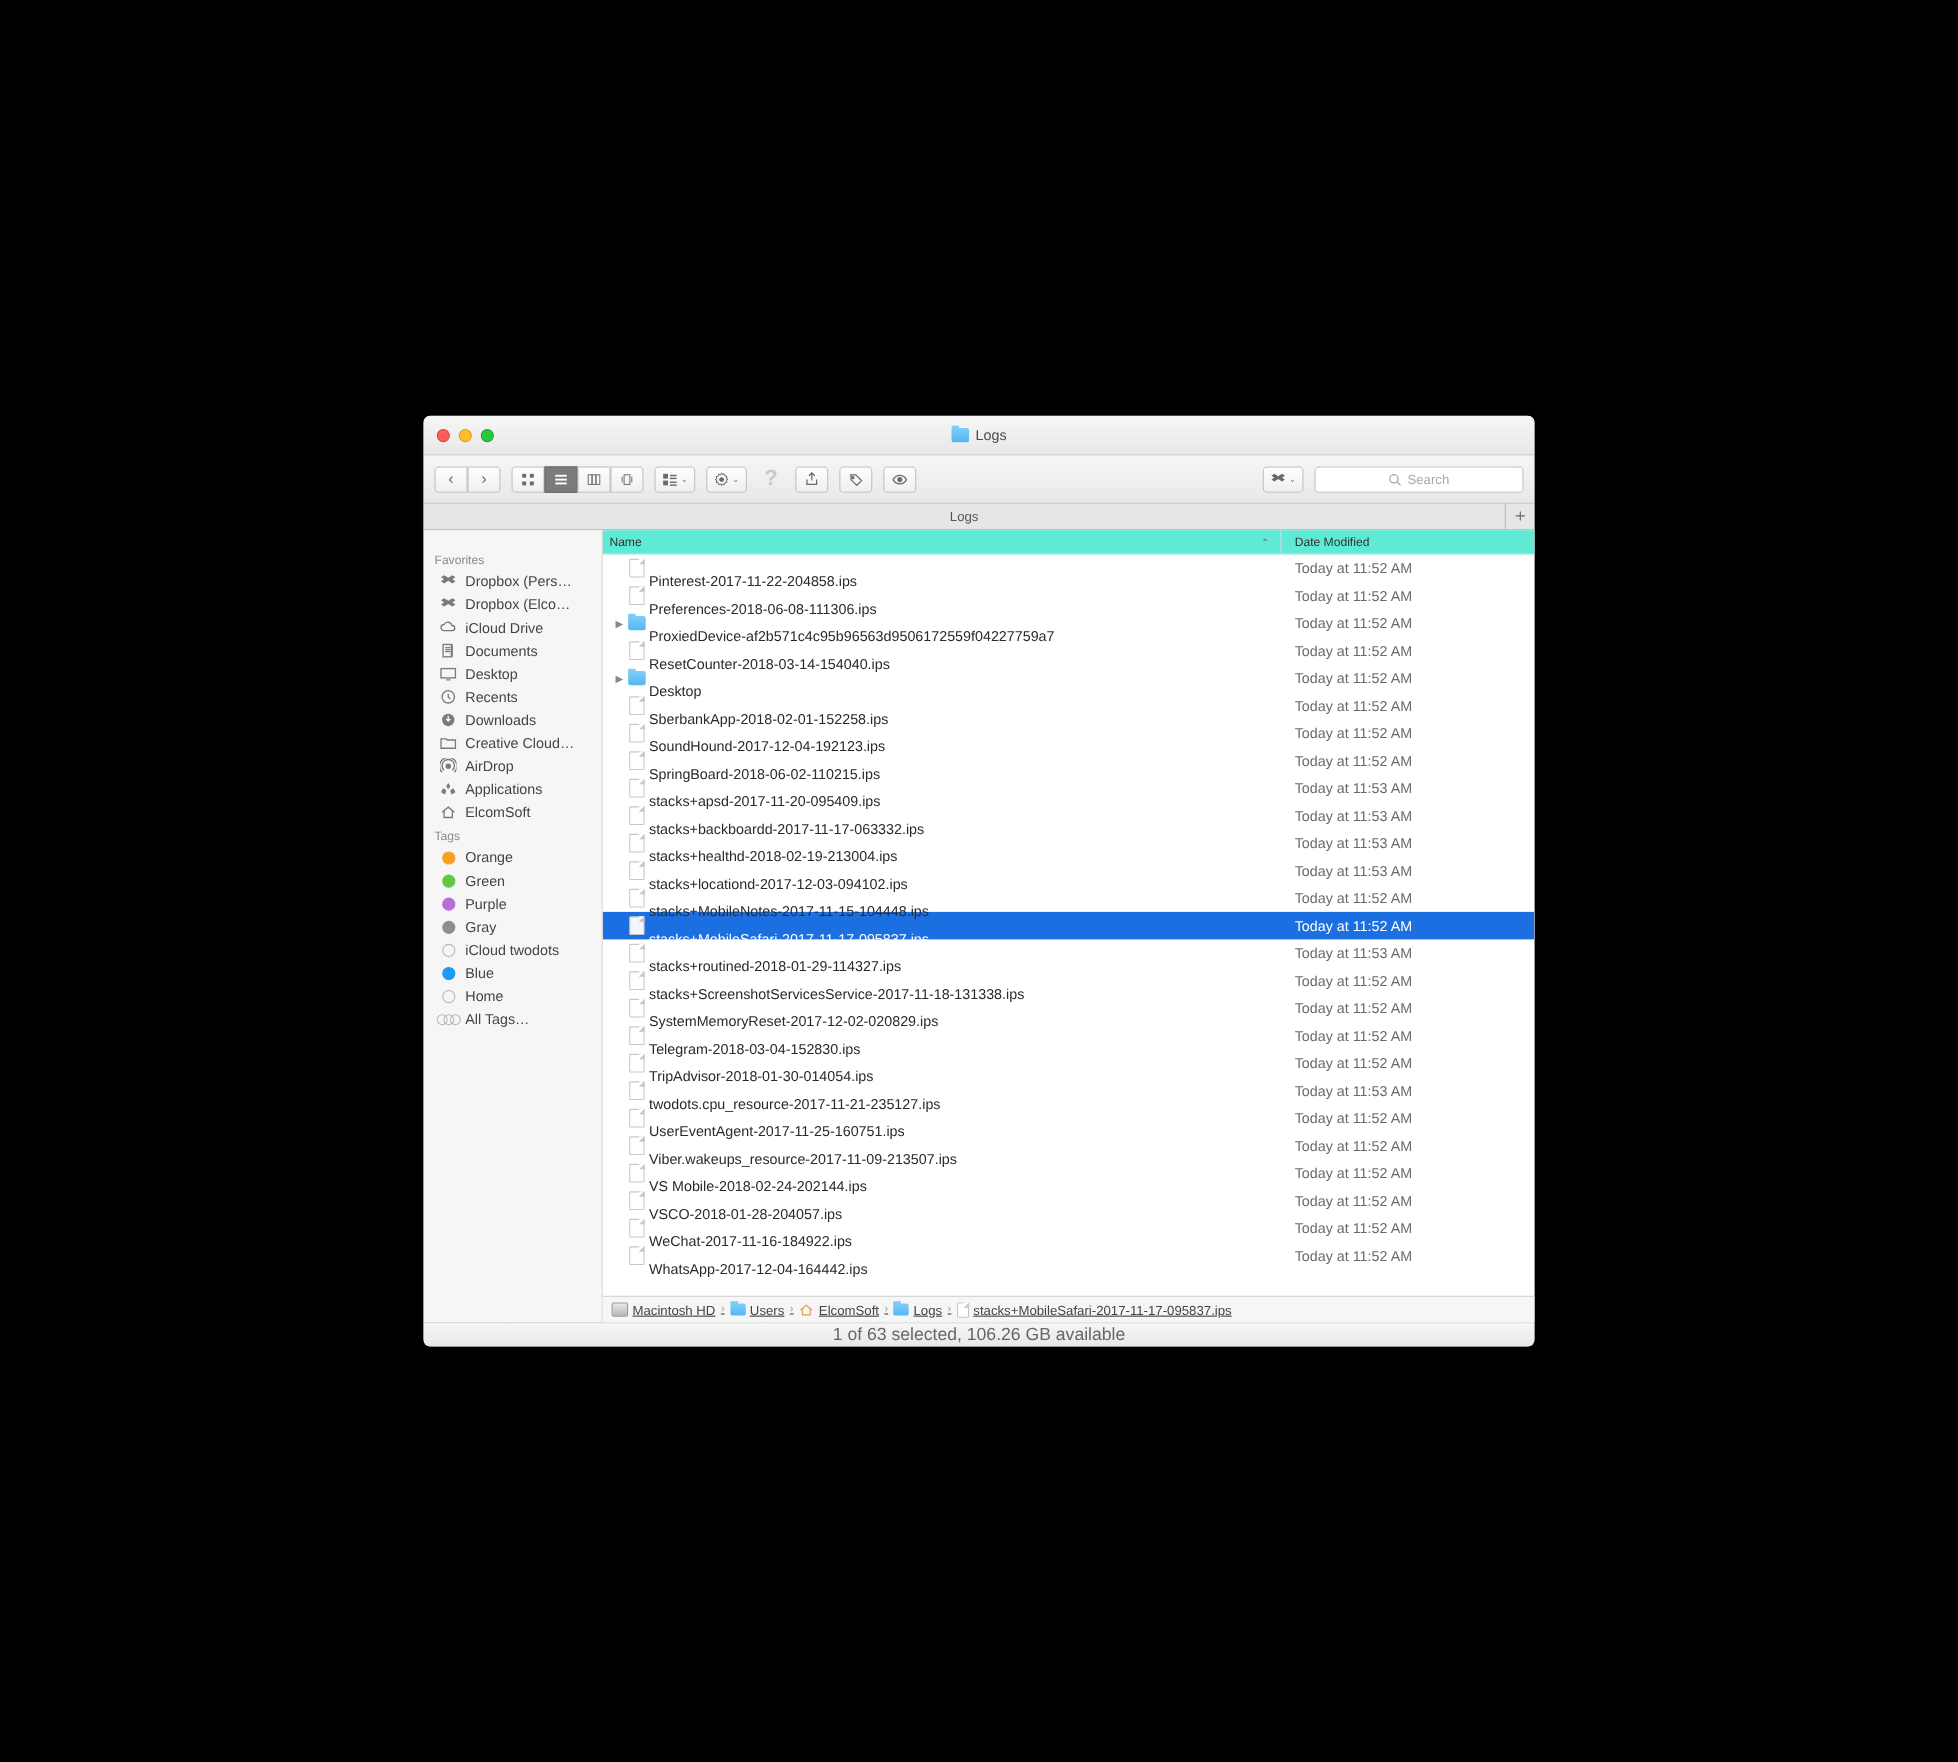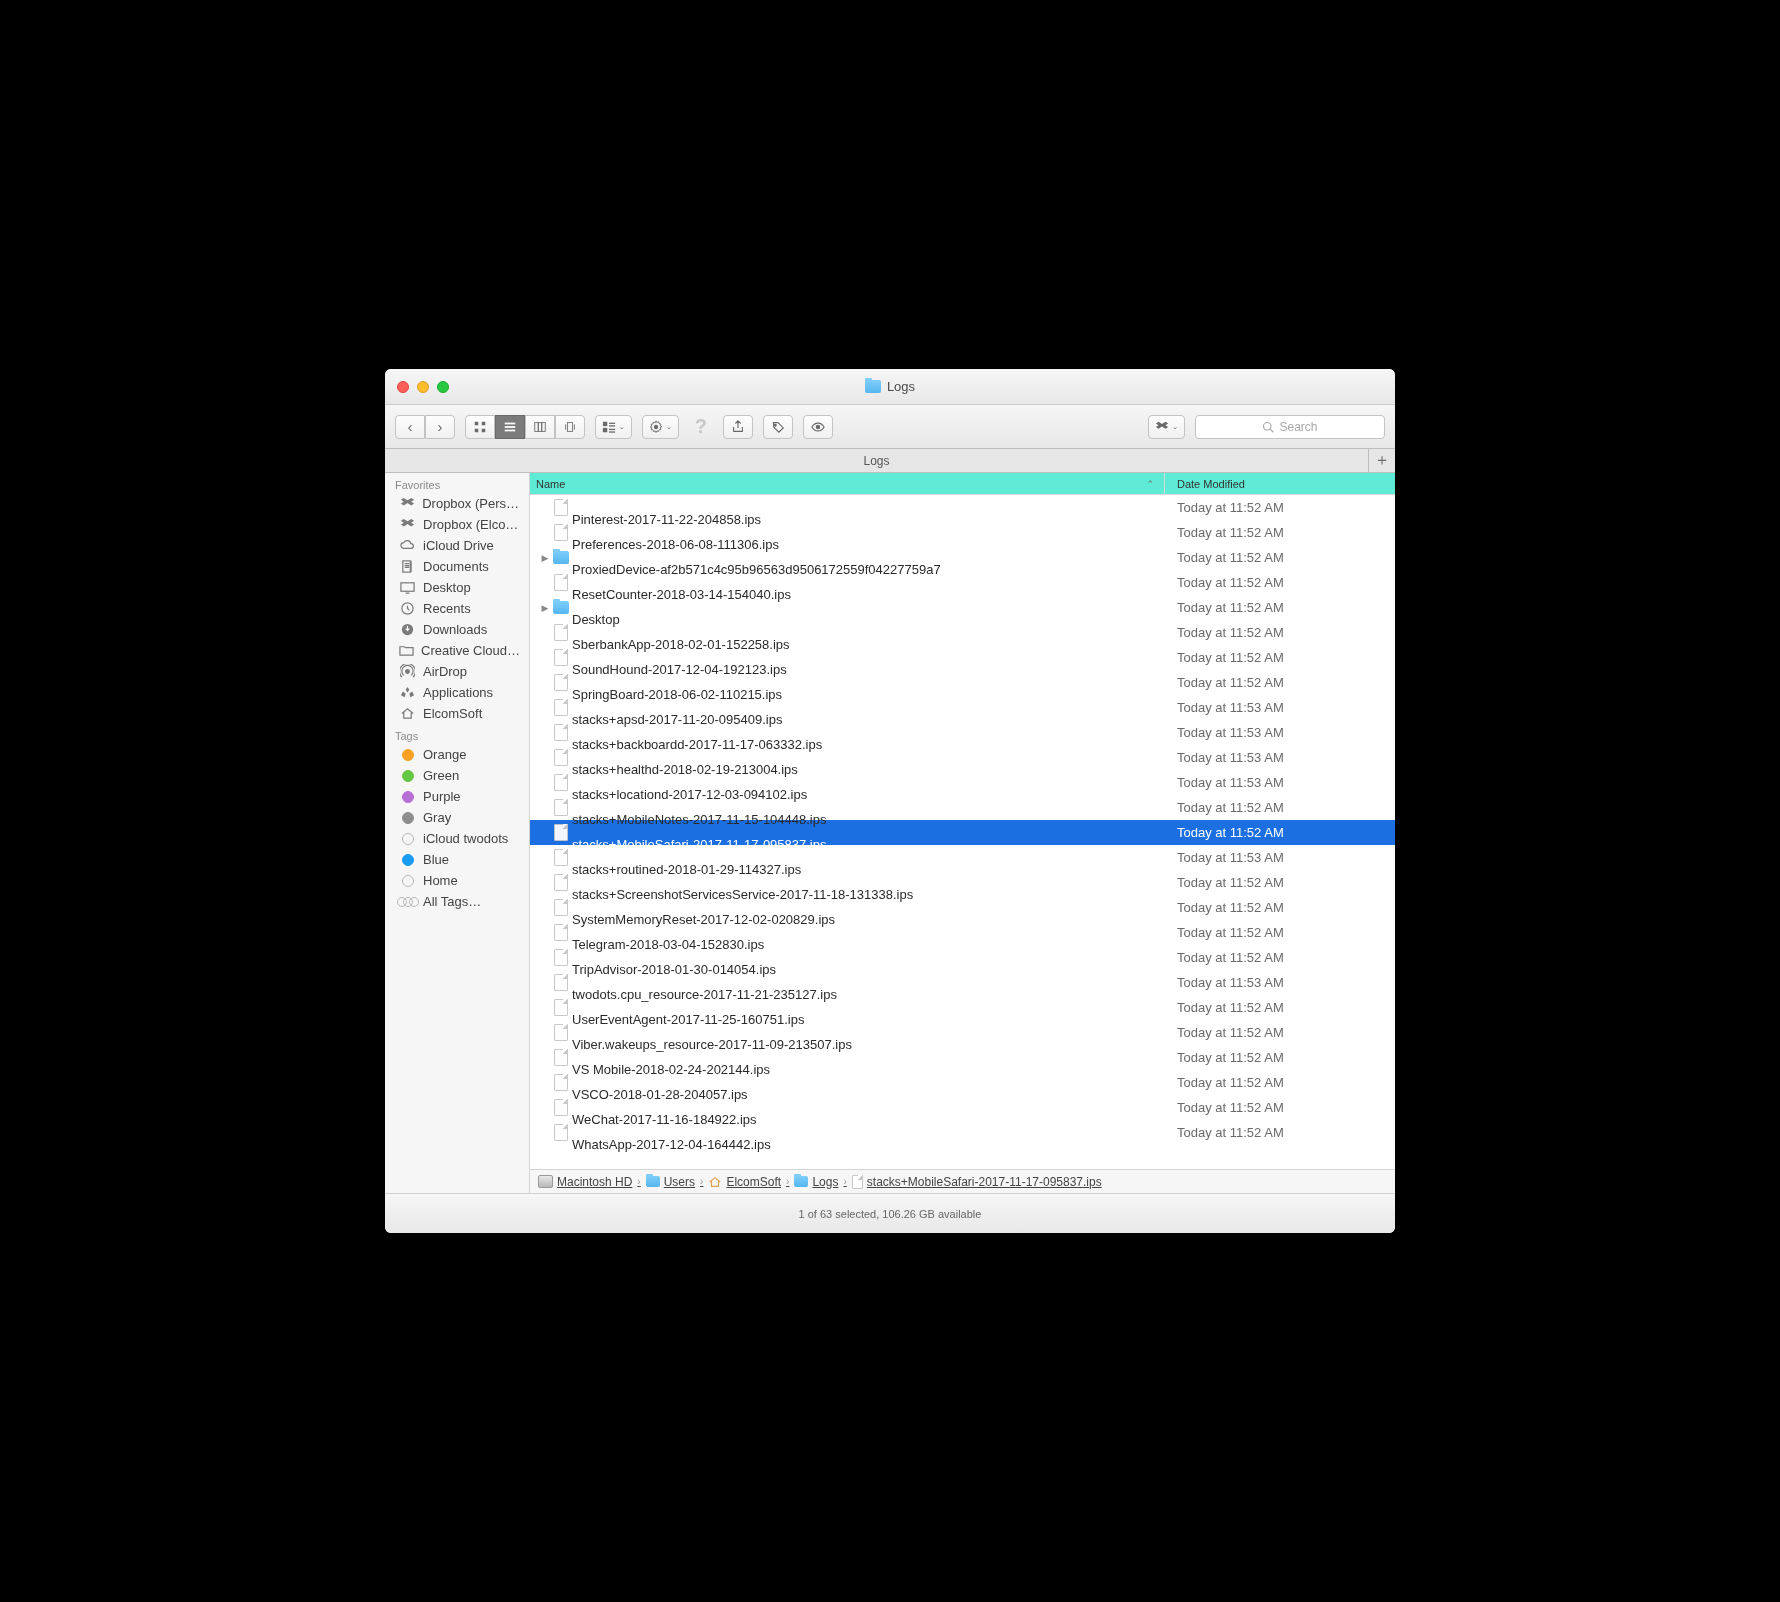--- a/index.html
+++ b/index.html
@@ -29,21 +29,21 @@
 .spacer { flex: 1; }
 .search { width: 190px; height: 24px; border: 1px solid #c3c3c3; border-radius: 4px; background: #fff; display: flex; align-items: center; padding: 0 6px; color: #a8a8a8; font-size: 12px; gap: 5px; justify-content:center;}
 
 
 .tabbar { height: 24px; background: #e6e6e6; border-bottom: 1px solid #bdbdbd; display: flex; }
 .tab { flex: 1; display: flex; align-items: center; justify-content: center; font-size: 12px; color: #555; border-right: 1px solid #bdbdbd; }
 .addtab { width: 26px; display: flex; align-items: center; justify-content: center; cursor: pointer; color:#6a6a6a; }
 
 
 .body { display: flex; height: 720px; }
-.sidebar { width: 145px; background: #f6f6f6; border-right: 1px solid #d4d4d4; overflow: hidden; font-size: 13px; color: #444; padding-top: 0; }
+.sidebar { width: 163px; background: #f6f6f6; border-right: 1px solid #d4d4d4; overflow: hidden; font-size: 13px; color: #444; padding-top: 16px; }
 .sbhead { font-size: 11px; color: #8a8a8a; padding: 6px 10px 2px; }
 .sbitem { display: flex; align-items: center; gap: 7px; padding: 3px 10px 3px 14px; white-space: nowrap; overflow: hidden; text-overflow: ellipsis; cursor: pointer; }
 .sbitem .ic { width: 17px; height: 15px; display: flex; align-items: center; justify-content: center; color: #7a7a7a; }
 .tagdot { width: 12px; height: 12px; border-radius: 50%; border: 1px solid #b8b8b8; }
 
 
 .pane { flex: 1; display: flex; flex-direction: column; background: #fff; }
 .colhead { height: 22px; border-bottom: 1px solid #d8d8d8; display: flex; font-size: 11px; color: #333; background: #5eead4; }
 .ch-name { flex: 1; padding-left: 6px; display: flex; align-items: center; border-right: 1px solid #d8d8d8; justify-content: space-between; padding-right: 10px; }
 .ch-date { width: 230px; padding-left: 12px; display: flex; align-items: center; }
@@ -59,21 +59,21 @@
 .file-ico { width: 14px; height: 17px; background: #fff; border: 1px solid #c8c8c8; border-radius: 1px; position: relative; }
 .file-ico:before { content:""; position:absolute; top:-1px; right:-1px; width:5px; height:5px; background: linear-gradient(135deg,#fff 49%,#c8c8c8 50%); }
 .row.sel .file-ico { opacity:.95; }
 
 
 .pathbar { height: 24px; border-top: 1px solid #d4d4d4; background: #f6f6f6; display: flex; align-items: center; gap: 5px; padding: 0 8px; font-size: 12px; color: #444; overflow: hidden; text-decoration: underline; }
 .pseg { display: flex; align-items: center; gap: 4px; white-space: nowrap; }
 .psep { color: #999; font-size: 10px; }
 
 
-.statusbar { height: 40px; background: linear-gradient(#f6f6f6,#e8e8e8); border-top: 1px solid #cfcfcf; display: flex; align-items: center; justify-content: center; font-size: 11px; color: #666; }
+.statusbar { height: 22px; background: linear-gradient(#f6f6f6,#e8e8e8); border-top: 1px solid #cfcfcf; display: flex; align-items: center; justify-content: center; font-size: 16px; color: #666; }
 
 .hd-ico { width:15px; height:13px; background:linear-gradient(#e8e8e8,#b8b8b8); border-radius:2px; border:.5px solid #999;}
 .home-ico svg, .sbitem svg { width:15px;height:15px; }
 .alltags { display:flex; gap:1px; }
 .alltags .sd{ width:10px;height:10px;border-radius:50%;border:1px solid #b8b8b8;}
 </style>
 </head>
 <body>
 
 <div class="window">

